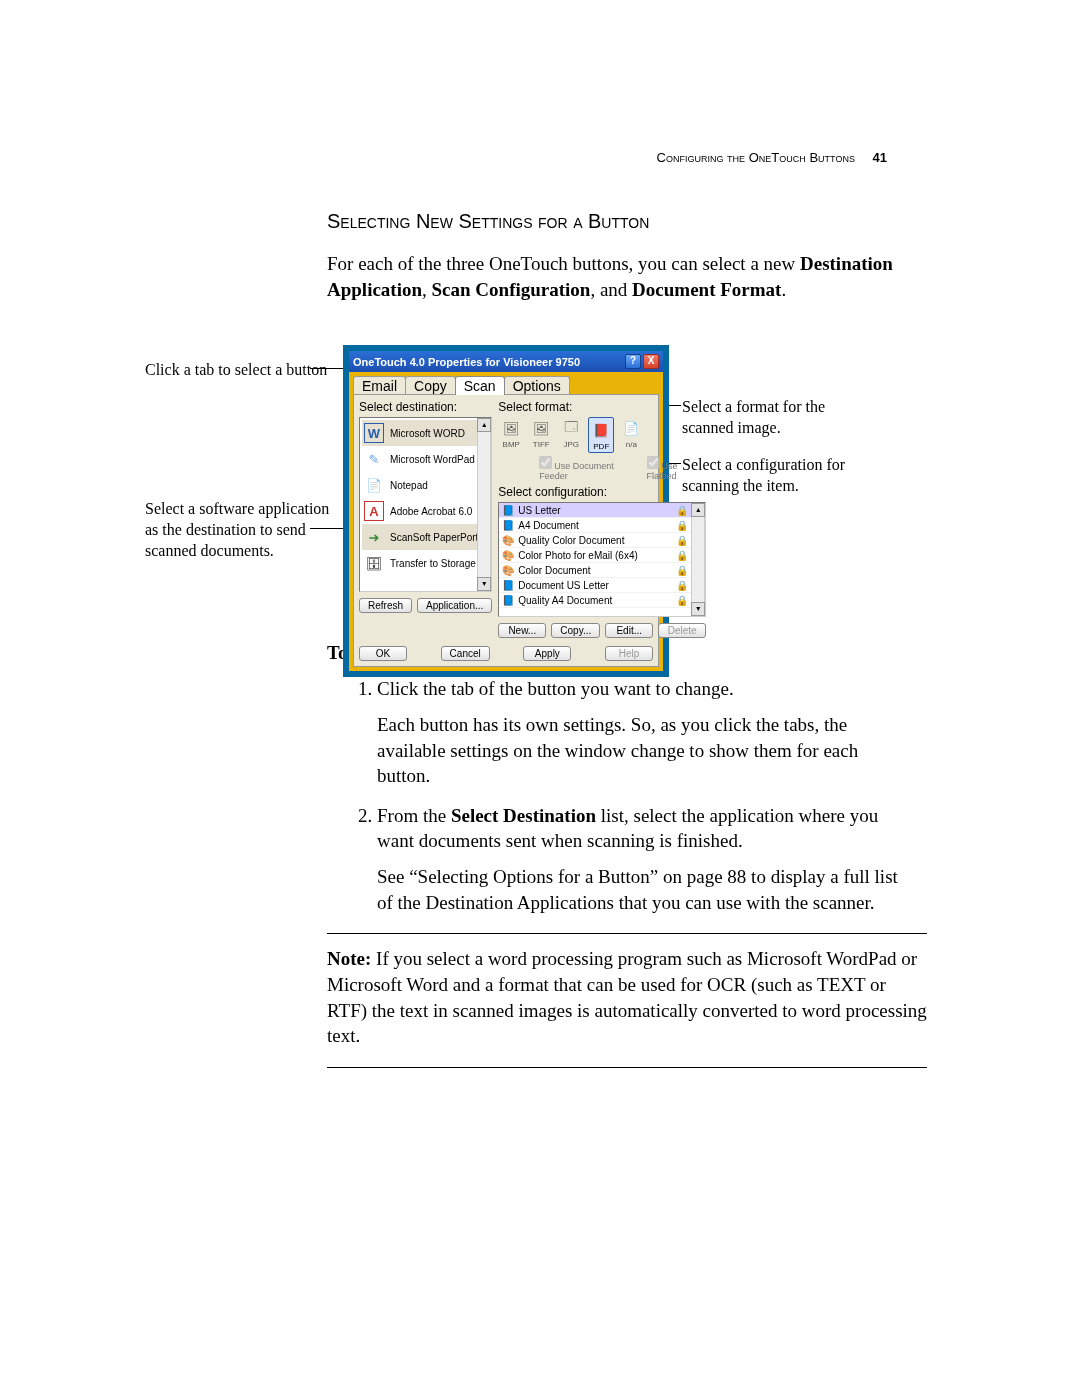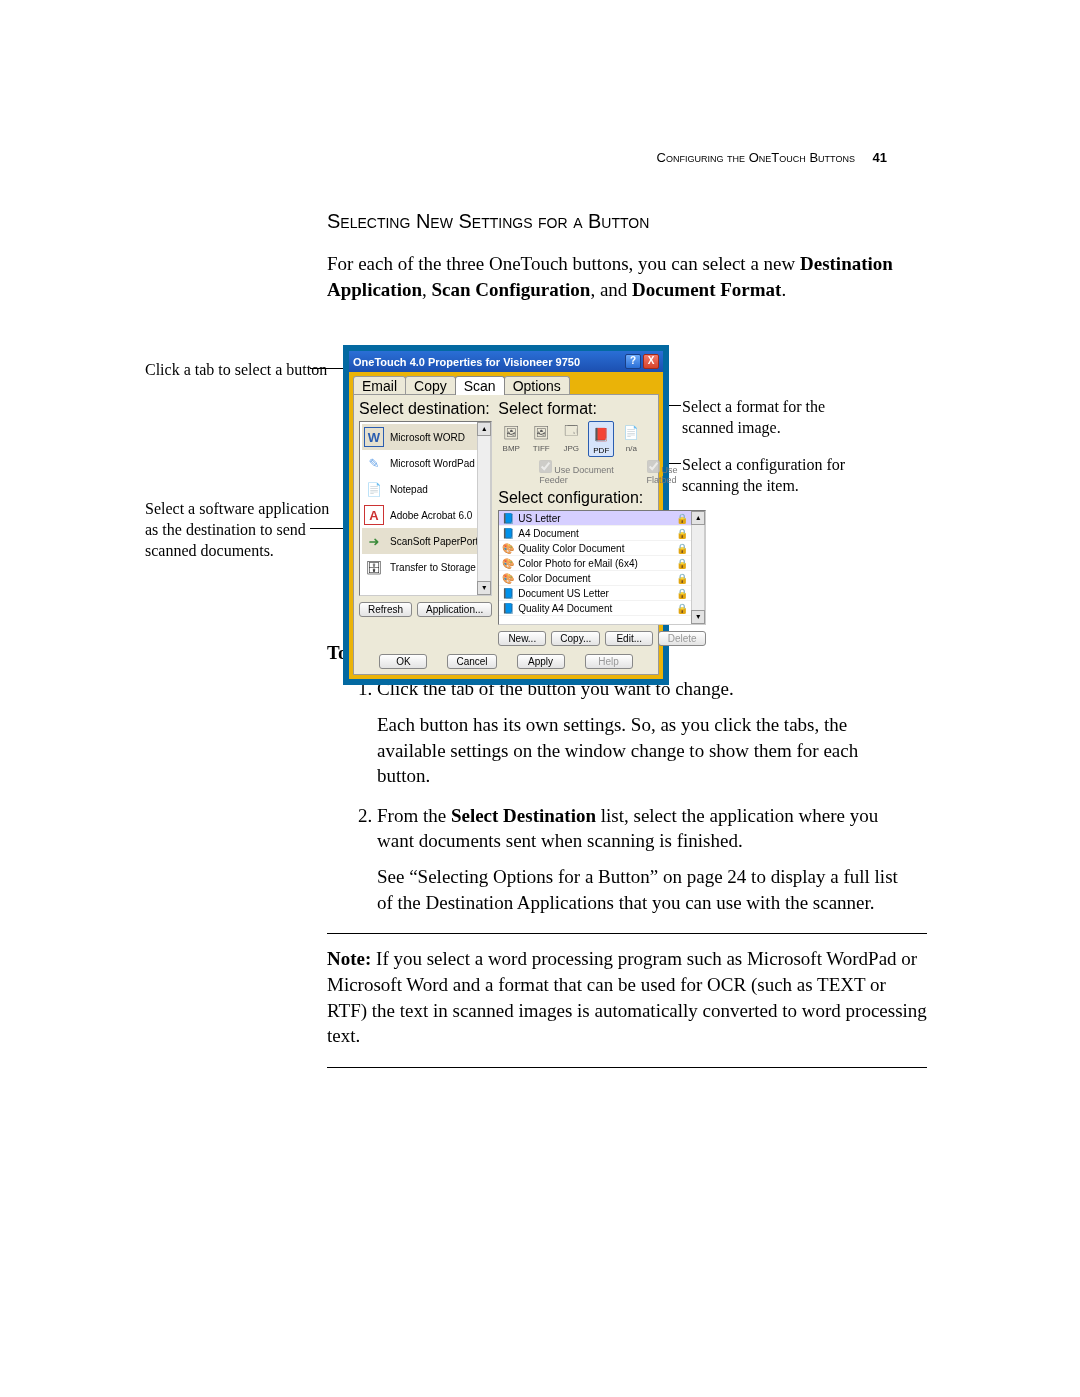--- a/index.html
+++ b/index.html
@@ -139,21 +139,21 @@
     border: 1px solid #999;
     margin: 0 4px 4px 4px;
     background: #ece9d8;
     padding: 5px;
     position: relative;
     z-index: 1;
     margin-top: -1px;
   }
   .dlg-cols { display: flex; gap: 6px; }
   .col { flex: 1 1 50%; }
-  .lbl { font-size: 16px; margin-bottom: 3px; }
+  .lbl { font-size: 12px; margin-bottom: 3px; }
   .dest-list {
     background: #fff;
     border: 1px inset #ccc;
     height: 175px;
     overflow: hidden;
     padding: 2px;
     position: relative;
   }
   .dest-item {
     display: flex;
@@ -231,21 +231,21 @@
     background: linear-gradient(to bottom,#fff,#e3e3e3);
     border: 1px solid #888;
     border-radius: 3px;
     padding: 1px 8px;
     font-size: 10px;
     min-width: 48px;
     text-align:center;
   }
   .btn.disabled { color:#999; }
   .bottom-btns {
-    display:flex; gap:20px; justify-content:center;
+    display:flex; gap:20px; justify-content:space-between;
     margin-top: 8px;
   }
 </style>
 </head>
 <body>
 
 <div class="page">
 
   <div class="running-head">
     <span>Configuring the OneTouch Buttons</span>
@@ -262,21 +262,21 @@
     <div style="height: 300px;"></div>
 
     <div class="instr-heading">To select new settings for a button:</div>
     <ol class="steps">
       <li>
         <span>Click the tab of the button you want to change.</span>
         <p>Each button has its own settings. So, as you click the tabs, the available settings on the window change to show them for each button.</p>
       </li>
       <li>
         <span>From the </span><span class="bold">Select Destination</span><span> list, select the application where you want documents sent when scanning is finished.</span>
-        <p>See “Selecting Options for a Button” on page 24 to display a full list of the Destination Applications that you can use with the scanner.</p>
+        <p>See “Selecting Options for a Button” on page 88 to display a full list of the Destination Applications that you can use with the scanner.</p>
       </li>
     </ol>
 
     <hr class="note-rule">
     <div class="para">
       <span class="bold">Note:</span><span> If you select a word processing program such as Microsoft WordPad or Microsoft Word and a format that can be used for OCR (such as TEXT or RTF) the text in scanned images is automatically converted to word processing text.</span>
     </div>
     <hr class="note-rule">
   </div>
 

